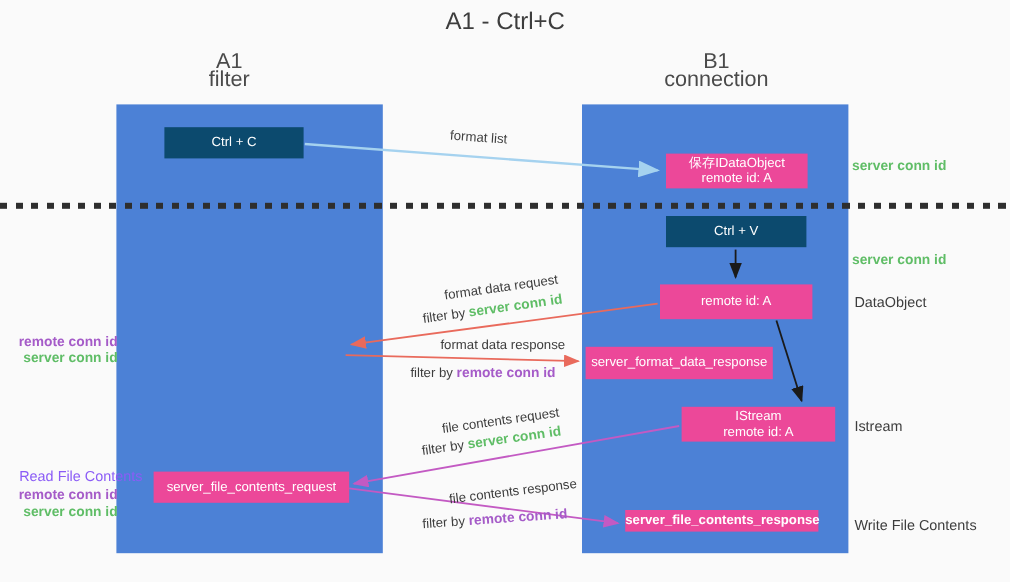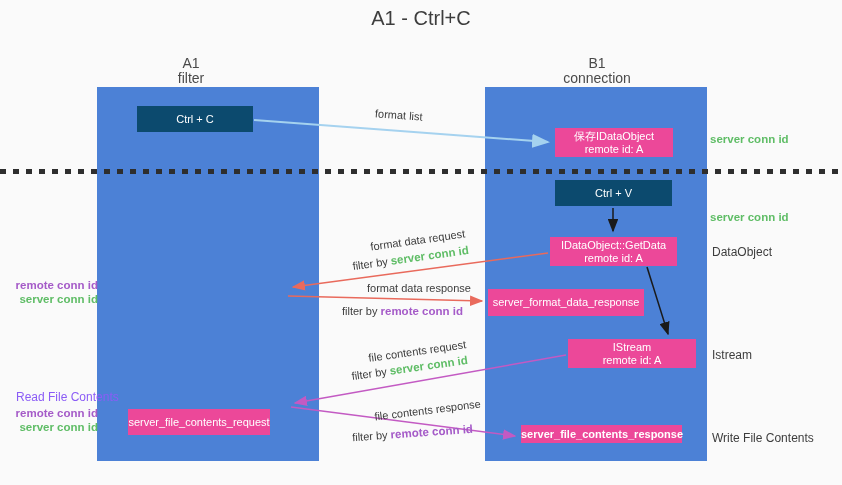--- a/index.html
+++ b/index.html
@@ -1,39 +1,39 @@
 <!DOCTYPE html>
 <html><head>
 <meta charset="utf-8">
 <style>
   html,body{margin:0;padding:0;}
   body{width:842px;height:485px;background:#fafafa;font-family:"Liberation Sans",sans-serif;}
   .canvas{position:relative;width:842px;height:485px;overflow:hidden;}
   .title{position:absolute;top:9px;left:0;width:842px;text-align:center;font-size:20px;color:#3d3d3d;line-height:19px;}
-  .col-header{position:absolute;top:56px;width:222px;text-align:center;font-size:14px;color:#4a4a4a;line-height:15px;}
+  .col-header{position:absolute;top:44px;width:222px;text-align:center;font-size:18px;color:#4a4a4a;line-height:15px;}
   .col-header.left{left:80px;}
   .col-header.right{left:486px;}
   .panel{position:absolute;top:87px;width:222px;height:374px;background:#4c81d6;z-index:1;}
   .panel.left{left:97px;}
   .panel.right{left:485px;}
   .dotted{position:absolute;top:169px;left:0;width:842px;height:5px;z-index:2;
     background:repeating-linear-gradient(90deg,#2e2e2e 0 6px,transparent 6px 13px);}
   svg.arrows{position:absolute;top:0;left:0;z-index:2;}
   .node{position:absolute;z-index:3;color:#fff;font-size:11px;text-align:center;
     display:flex;flex-direction:column;justify-content:center;line-height:13px;}
   .node.green{background:#0c4a6e;}
   .node.orange{background:#ec4899;}
   #ctrl-c{left:137px;top:106px;width:116px;height:26px;}
   #save-obj{left:555px;top:128px;width:118px;height:29px;}
   #ctrl-v{left:555px;top:180px;width:117px;height:26px;}
   #getdata{left:550px;top:237px;width:127px;height:29px;}
   #fmt-req{left:130px;top:277px;width:156px;height:26px;}
   #fmt-resp{left:488px;top:289px;width:156px;height:27px;}
   #istream-node{left:568px;top:339px;width:128px;height:29px;}
-  #file-req{left:128px;top:409px;width:142px;height:26px;}
+  #file-req{left:128px;top:393px;width:163px;height:26px;}
   #file-resp{left:521px;top:425px;width:161px;height:18px;font-weight:bold;}
   .side-lbl{position:absolute;z-index:3;font-size:12px;color:#3d3d3d;white-space:nowrap;}
   .grn{color:#5fbd66;font-weight:bold;font-size:11.5px;}
   .ppl{color:#a55bc8;font-weight:bold;font-size:11.5px;}
   #sc-top{left:710px;top:133px;}
   #sc-mid{left:710px;top:211px;}
   #lbl-dataobject{left:712px;top:245px;}
   #lbl-istream{left:712px;top:348px;}
   #lbl-write{left:712px;top:431px;}
   .left-block{position:absolute;left:0;width:98px;text-align:right;z-index:3;line-height:14px;white-space:nowrap;}
@@ -105,21 +105,20 @@
   <div class="node orange" id="save-obj">
     <span>保存IDataObject</span>
     <span>remote id: A</span>
   </div>
 
   <div class="node green" id="ctrl-v">
     <span>Ctrl + V</span>
   </div>
 
   <div class="node orange" id="getdata">
-    <span>IDataObject::GetData</span>
     <span>remote id: A</span>
   </div>
 
 
   <div class="node orange" id="fmt-resp">
     <span>server_format_data_response</span>
   </div>
 
   <div class="node orange" id="istream-node">
     <span>IStream</span>

